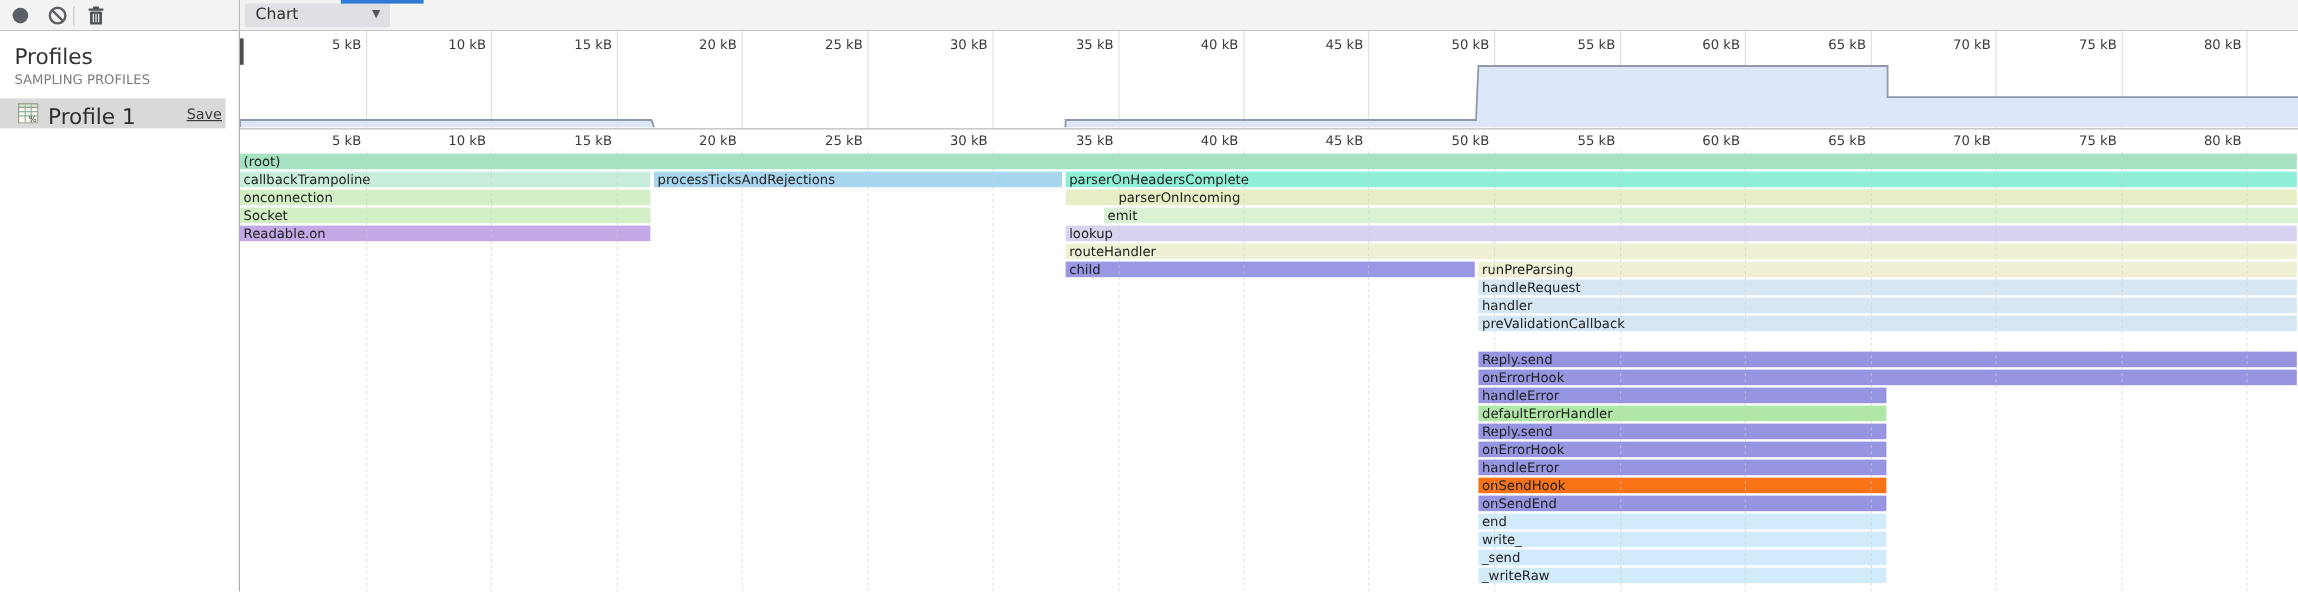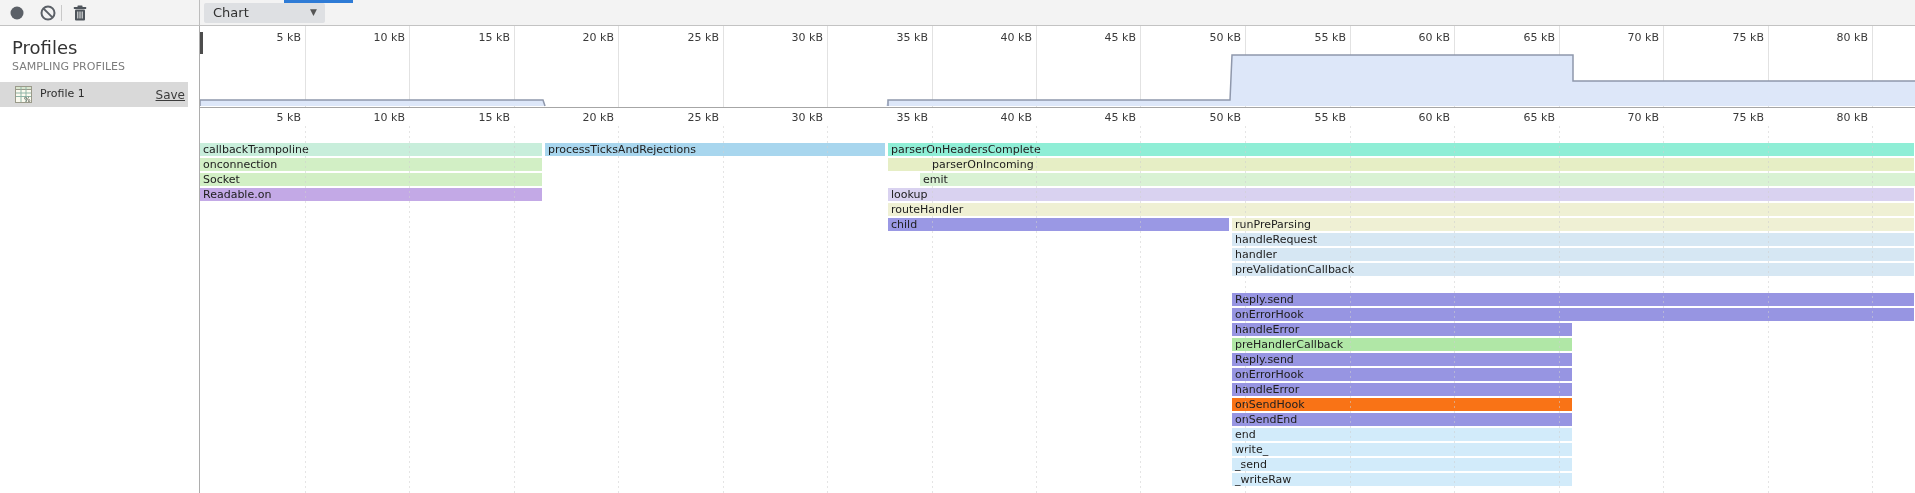--- a/index.html
+++ b/index.html
@@ -23,21 +23,21 @@
   #tab-indicator { position:absolute; left:284px; top:0; width:69px; height:3px; }
 
   
   #sidebar { position:absolute; left:0; top:26px; width:200px; height:467px;
     background:#fff; border-right:1px solid #adadad; }
   #sidebar-title { position:absolute; left:12px; top:11px; font-size:18px; color:#333; }
   #sidebar-section { position:absolute; left:12px; top:34px; font-size:11px; color:#7d7d7d; }
   #profile-row { position:absolute; left:0; top:56px; width:188px; height:25px;
     background:#d9d9d9; cursor:pointer; }
   #profile-row .p-icon { position:absolute; left:15px; top:4px; }
-  #profile-row .p-name { position:absolute; left:40px; top:5px; font-size:11px; color:#2e2e2e; }
+  #profile-row .p-name { position:absolute; left:40px; top:5px; font-size:18px; color:#2e2e2e; }
   #profile-row .p-save { position:absolute; right:3px; top:6px; font-size:12px; color:#3c3c3c;
     text-decoration:underline; cursor:pointer; }
 
   
   #main { position:absolute; left:200px; top:26px; width:1715px; height:467px; background:#fff; }
 
   #overview { position:absolute; left:0; top:0; width:1715px; height:82px;
     border-bottom:1px solid #a6a6a6; cursor:col-resize; }
   #overview svg { position:absolute; left:0; top:0; }
   .ov-grid { position:absolute; top:0; bottom:0; width:1px; background:#e2e2e2; }
@@ -167,39 +167,40 @@
         <div class="ruler-label" style="left: 876px;">45 kB</div>
         <div class="ruler-label" style="left: 981px;">50 kB</div>
         <div class="ruler-label" style="left: 1086px;">55 kB</div>
         <div class="ruler-label" style="left: 1190px;">60 kB</div>
         <div class="ruler-label" style="left: 1295px;">65 kB</div>
         <div class="ruler-label" style="left: 1399px;">70 kB</div>
         <div class="ruler-label" style="left: 1504px;">75 kB</div>
         <div class="ruler-label" style="left: 1608px;">80 kB</div>
       </div>
     <div id="flame">
+        <div class="frame" style="left: 0px; width: 1714px; top: 2px; background: rgb(166, 226, 194);">(root)</div>
         <div class="frame" style="left: 0px; width: 342px; top: 17px; background: rgb(200, 238, 219);">callbackTrampoline</div>
         <div class="frame" style="left: 345px; width: 340px; top: 17px; background: rgb(168, 214, 238);">processTicksAndRejections</div>
         <div class="frame" style="left: 688px; width: 1026px; top: 17px; background: rgb(143, 238, 214);">parserOnHeadersComplete</div>
         <div class="frame" style="left: 0px; width: 342px; top: 32px; background: rgb(210, 239, 197);">onconnection</div>
         <div class="frame" style="left: 688px; width: 1026px; top: 32px; background: rgb(230, 238, 197); padding-left: 44px;">parserOnIncoming</div>
         <div class="frame" style="left: 0px; width: 342px; top: 47px; background: rgb(210, 239, 197);">Socket</div>
         <div class="frame" style="left: 720px; width: 1026px; top: 47px; background: rgb(217, 242, 212);">emit</div>
         <div class="frame" style="left: 0px; width: 342px; top: 62px; background: rgb(195, 169, 230);">Readable.on</div>
         <div class="frame" style="left: 688px; width: 1026px; top: 62px; background: rgb(217, 210, 240);">lookup</div>
         <div class="frame" style="left: 688px; width: 1026px; top: 77px; background: rgb(239, 240, 212);">routeHandler</div>
         <div class="frame dots" style="left: 688px; width: 341px; top: 92px; background: rgb(154, 152, 228);">child</div>
         <div class="frame" style="left: 1032px; width: 682px; top: 92px; background: rgb(239, 240, 212);">runPreParsing</div>
         <div class="frame" style="left: 1032px; width: 682px; top: 107px; background: rgb(214, 231, 243);">handleRequest</div>
         <div class="frame" style="left: 1032px; width: 682px; top: 122px; background: rgb(214, 231, 243);">handler</div>
         <div class="frame" style="left: 1032px; width: 682px; top: 137px; background: rgb(214, 231, 243);">preValidationCallback</div>
         <div class="frame" style="left: 1032px; width: 682px; top: 167px; background: rgb(151, 149, 226);">Reply.send</div>
         <div class="frame" style="left: 1032px; width: 682px; top: 182px; background: rgb(151, 149, 226);">onErrorHook</div>
         <div class="frame" style="left: 1032px; width: 340px; top: 197px; background: rgb(151, 149, 226);">handleError</div>
-        <div class="frame" style="left: 1032px; width: 340px; top: 212px; background: rgb(176, 231, 166);">preHandlerCallback</div>
+        <div class="frame" style="left: 1032px; width: 340px; top: 212px; background: rgb(176, 231, 166);">defaultErrorHandler</div>
         <div class="frame" style="left: 1032px; width: 340px; top: 227px; background: rgb(151, 149, 226);">Reply.send</div>
         <div class="frame" style="left: 1032px; width: 340px; top: 242px; background: rgb(151, 149, 226);">onErrorHook</div>
         <div class="frame" style="left: 1032px; width: 340px; top: 257px; background: rgb(151, 149, 226);">handleError</div>
         <div class="frame" style="left: 1032px; width: 340px; top: 272px; background: #f97316;">onSendHook</div>
         <div class="frame" style="left: 1032px; width: 340px; top: 287px; background: rgb(151, 149, 226);">onSendEnd</div>
         <div class="frame" style="left: 1032px; width: 340px; top: 302px; background: rgb(210, 235, 250);">end</div>
         <div class="frame" style="left: 1032px; width: 340px; top: 317px; background: rgb(210, 235, 250);">write_</div>
         <div class="frame" style="left: 1032px; width: 340px; top: 332px; background: rgb(210, 235, 250);">_send</div>
         <div class="frame" style="left: 1032px; width: 340px; top: 347px; background: rgb(210, 235, 250);">_writeRaw</div>
         <div class="flame-grid" style="left: 105px;"></div>

